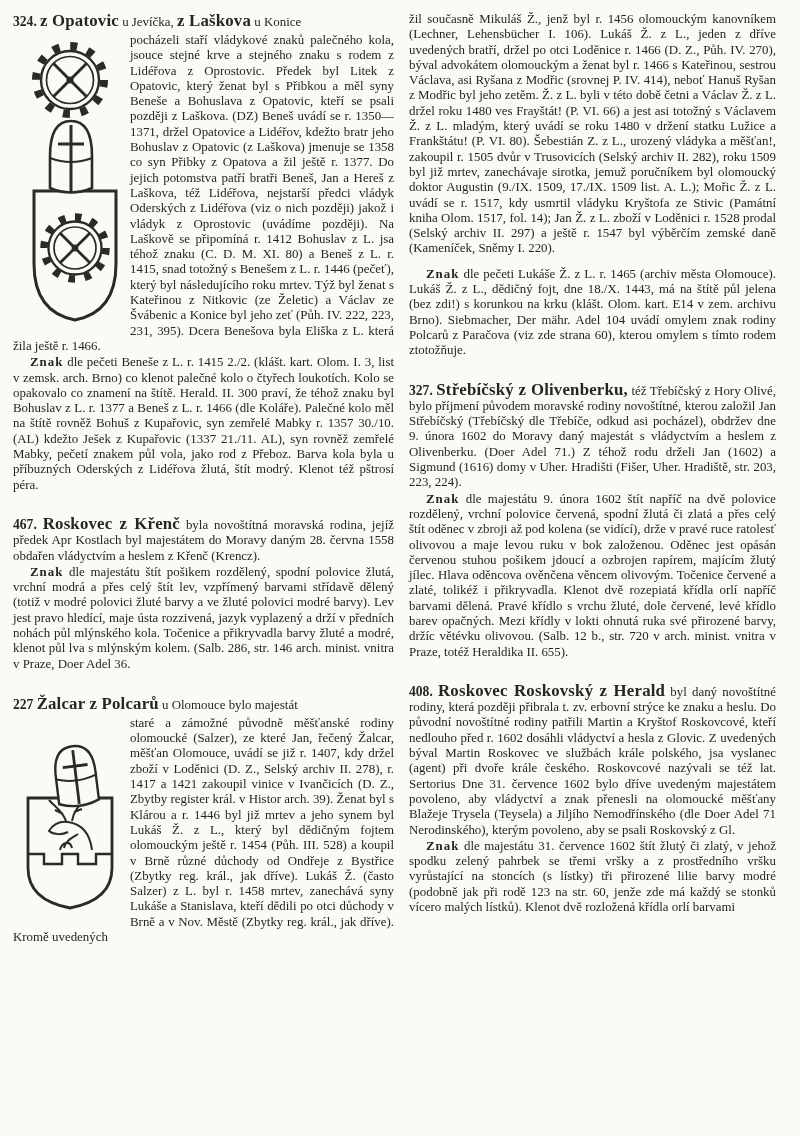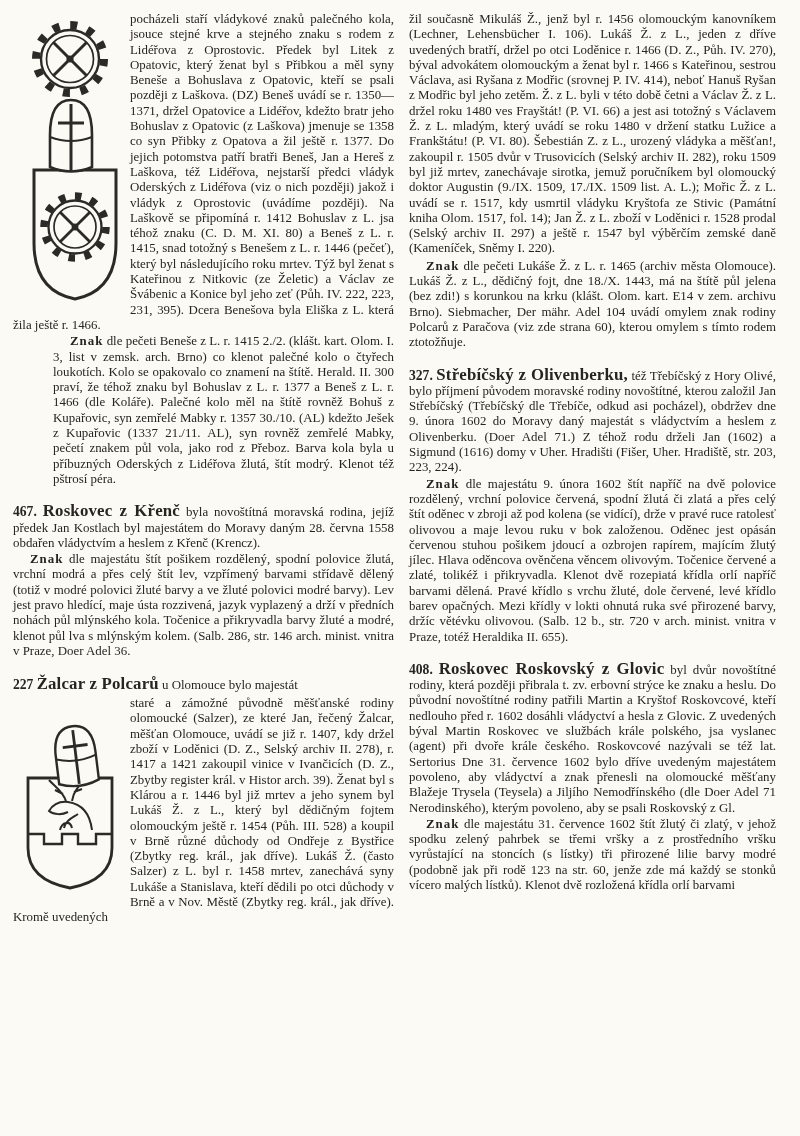--- a/index.html
+++ b/index.html
@@ -22,40 +22,47 @@
     font-size:12.9px;
     line-height:15.3px;
     text-align:justify;
     text-justify:inter-word;
   }
   .head{line-height:19px;margin-bottom:1px;}
   .e-num{font-size:13.6px;font-weight:700;}
   .e-name{font-size:16.8px;font-weight:700;letter-spacing:.2px;line-height:1;}
   .e-reg{font-size:12.9px;}
   .indent{text-indent:17px;margin-top:1px;}
-  .clear{clear:left;margin-left:40px;}
-  .entry{margin-top:16px;clear:both;}
+  .clear{clear:left;}
+  .entry{margin-top:23px;clear:both;}
   .znak-lead{font-weight:700;letter-spacing:1px;}
   .arms{float:left;margin:3px 10px 2px 1px;}
   .arms *{vector-effect:none;}
   .pageno{
     position:absolute;top:1148px;left:0;right:0;
     text-align:center;font-size:17px;font-style:italic;
     letter-spacing:1px;color:#2e2c28;
   }
 </style>
 </head>
 <body>
 
 <div class="page">
   <div class="cols">
 
     <div class="col left">
 
       <div class="entry" style="margin-top:0">
+        <p class="para head">
+          <b class="e-num">324.</b>
+          <b class="e-name">z Opatovic</b>
+          <span class="e-reg">u Jevíčka,</span>
+          <b class="e-name">z Laškova</b>
+          <span class="e-reg">u Konice</span>
+        </p>
         <div>
           <svg class="arms" width="106" height="296" viewBox="0 0 106 296">
 
             <g stroke="#2b2a26" fill="none">
               <circle cx="56" cy="44" r="34" stroke-width="8" stroke-dasharray="7 10.8"></circle>
               <circle cx="56" cy="44" r="29" stroke-width="2.4"></circle>
               <circle cx="56" cy="44" r="23.5" stroke-width="1.7"></circle>
               <path d="M56,44 L72.5,27.5 M56,44 L39.5,27.5 M56,44 L39.5,60.5 M56,44 L72.5,60.5" stroke-width="3"></path>
               <circle cx="56" cy="44" r="3.6" fill="#2b2a26" stroke="none"></circle>
             </g>
@@ -81,21 +88,21 @@
         <p class="para indent clear">
           <b class="znak-lead">Znak</b>
           <span>dle pečeti Beneše z L. r. 1415 2./2. (klášt. kart. Olom. I. 3, list v zemsk. arch. Brno) co klenot palečné kolo o čtyřech loukotích. Kolo se opakovalo co znamení na štítě. Herald. II. 300 praví, že téhož znaku byl Bohuslav z L. r. 1377 a Beneš z L. r. 1466 (dle Koláře). Palečné kolo měl na štítě rovněž Bohuš z Kupařovic, syn zemřelé Mabky r. 1357 30./10. (AL) kdežto Ješek z Kupařovic (1337 21./11. AL), syn rovněž zemřelé Mabky, pečetí znakem půl vola, jako rod z Přeboz. Barva kola byla u příbuzných Oderských z Lidéřova žlutá, štít modrý. Klenot též pštrosí péra.</span>
         </p>
       </div>
 
       <div class="entry">
         <p class="para">
           <b class="e-num">467.</b>
           <b class="e-name">Roskovec z Křenč</b>
-          <span>byla novoštítná moravská rodina, jejíž předek Jan Kostlach byl majestátem do Moravy daným 28. června 1558 obdařen vládyctvím a heslem z Křenč (Krencz).</span>
+          <span>byla novoštítná moravská rodina, jejíž předek Apr Kostlach byl majestátem do Moravy daným 28. června 1558 obdařen vládyctvím a heslem z Křenč (Krencz).</span>
         </p>
         <p class="para indent">
           <b class="znak-lead">Znak</b>
           <span>dle majestátu štít pošikem rozdělený, spodní polovice žlutá, vrchní modrá a přes celý štít lev, vzpřímený barvami střídavě dělený (totiž v modré polovici žluté barvy a ve žluté polovici modré barvy). Lev jest pravo hledící, maje ústa rozzivená, jazyk vyplazený a drží v předních nohách půl mlýnského kola. Točenice a přikryvadla barvy žluté a modré, klenot půl lva s mlýnským kolem. (Salb. 286, str. 146 arch. minist. vnitra v Praze, Doer Adel 36.</span>
         </p>
       </div>
 
       <div class="entry">
         <p class="para head">
           <b class="e-num">227</b>
@@ -128,43 +135,43 @@
           <p class="para"><span>staré a zámožné původně měšťanské rodiny olomoucké (Salzer), ze které Jan, řečený Žalcar, měšťan Olomouce, uvádí se již r. 1407, kdy držel zboží v Loděnici (D. Z., Selský archiv II. 278), r. 1417 a 1421 zakoupil vinice v Ivančicích (D. Z., Zbytby register král. v Histor arch. 39). Ženat byl s Klárou a r. 1446 byl již mrtev a jeho synem byl Lukáš Ž. z L., který byl dědičným fojtem olomouckým ještě r. 1454 (Půh. III. 528) a koupil v Brně různé důchody od Ondřeje z Bystřice (Zbytky reg. král., jak dříve). Lukáš Ž. (často Salzer) z L. byl r. 1458 mrtev, zanechává syny Lukáše a Stanislava, kteří dědili po otci důchody v Brně a v Nov. Městě (Zbytky reg. král., jak dříve). Kromě uvedených</span></p>
         </div>
       </div>
 
     </div>
 
     <div class="col right">
 
       <p class="para"><span>žil současně Mikuláš Ž., jenž byl r. 1456 olomouckým kanovníkem (Lechner, Lehensbücher I. 106). Lukáš Ž. z L., jeden z dříve uvedených bratří, držel po otci Loděnice r. 1466 (D. Z., Půh. IV. 270), býval advokátem olomouckým a ženat byl r. 1466 s Kateřinou, sestrou Václava, asi Ryšana z Modřic (srovnej P. IV. 414), neboť Hanuš Ryšan z Modřic byl jeho zetěm. Ž. z L. byli v této době četni a Václav Ž. z L. držel roku 1480 ves Frayštát! (P. VI. 66) a jest asi totožný s Václavem Ž. z L. mladým, který uvádí se roku 1480 v držení statku Lužice a Frankštátu! (P. VI. 80). Šebestián Z. z L., urozený vládyka a měšťan!, zakoupil r. 1505 dvůr v Trusovicích (Selský archiv II. 282), roku 1509 byl již mrtev, zanechávaje sirotka, jemuž poručníkem byl olomoucký doktor Augustin (9./IX. 1509, 17./IX. 1509 list. A. L.); Mořic Ž. z L. uvádí se r. 1517, kdy usmrtil vládyku Kryštofa ze Stivic (Památní kniha Olom. 1517, fol. 14); Jan Ž. z L. zboží v Loděnici r. 1528 prodal (Selský archiv II. 297) a ještě r. 1547 byl výběrčím zemské daně (Kameníček, Sněmy I. 220).</span></p>
 
-      <p class="para indent" style="margin-top:2px">
+      <p class="para indent" style="margin-top:10px">
         <b class="znak-lead">Znak</b>
         <span>dle pečeti Lukáše Ž. z L. r. 1465 (archiv města Olomouce). Lukáš Ž. z L., dědičný fojt, dne 18./X. 1443, má na štítě půl jelena (bez zdi!) s korunkou na krku (klášt. Olom. kart. E14 v zem. archivu Brno). Siebmacher, Der mähr. Adel 104 uvádí omylem znak rodiny Polcarů z Paračova (viz zde strana 60), kterou omylem s tímto rodem ztotožňuje.</span>
       </p>
 
       <div class="entry">
         <p class="para">
           <b class="e-num">327.</b>
           <b class="e-name">Střebíčský z Olivenberku,</b>
           <span class="e-reg">též Třebíčský</span>
           <span>z Hory Olivé, bylo příjmení původem moravské rodiny novoštítné, kterou založil Jan Střebíčský (Třebíčský dle Třebíče, odkud asi pocházel), obdržev dne 9. února 1602 do Moravy daný majestát s vládyctvím a heslem z Olivenberku. (Doer Adel 71.) Z téhož rodu drželi Jan (1602) a Sigmund (1616) domy v Uher. Hradišti (Fišer, Uher. Hradiště, str. 203, 223, 224).</span>
         </p>
         <p class="para indent">
           <b class="znak-lead">Znak</b>
           <span>dle majestátu 9. února 1602 štít napříč na dvě polovice rozdělený, vrchní polovice červená, spodní žlutá či zlatá a přes celý štít oděnec v zbroji až pod kolena (se vidící), drže v pravé ruce ratolesť olivovou a maje levou ruku v bok založenou. Oděnec jest opásán červenou stuhou pošikem jdoucí a ozbrojen rapírem, majícím žlutý jílec. Hlava oděncova ověnčena věncem olivovým. Točenice červené a zlaté, tolikéž i přikryvadla. Klenot dvě rozepiatá křídla orlí napříč barvami dělená. Pravé křídlo s vrchu žluté, dole červené, levé křídlo barev opačných. Mezi křídly v lokti ohnutá ruka své přirozené barvy, držíc větévku olivovou. (Salb. 12 b., str. 720 v arch. minist. vnitra v Praze, totéž Heraldika II. 655).</span>
         </p>
       </div>
 
       <div class="entry">
         <p class="para">
           <b class="e-num">408.</b>
-          <b class="e-name">Roskovec Roskovský z Glovic</b>
-          <span class="e-reg">byl dvůr</span>
+          <b class="e-name">Roskovec Roskovský z Herald</b>
+          <span class="e-reg">byl daný</span>
           <span>novoštítné rodiny, která později přibrala t. zv. erbovní strýce ke znaku a heslu. Do původní novoštítné rodiny patřili Martin a Kryštof Roskovcové, kteří nedlouho před r. 1602 dosáhli vládyctví a hesla z Glovic. Z uvedených býval Martin Roskovec ve službách krále polského, jsa vyslanec (agent) při dvoře krále českého. Roskovcové nazývali se též lat. Sertorius Dne 31. července 1602 bylo dříve uvedeným majestátem povoleno, aby vládyctví a znak přenesli na olomoucké měšťany Blažeje Trysela (Teysela) a Jiljího Nemodřínského (dle Doer Adel 71 Nerodinského), kterým povoleno, aby se psali Roskovský z Gl.</span>
         </p>
         <p class="para indent">
           <b class="znak-lead">Znak</b>
           <span>dle majestátu 31. července 1602 štít žlutý či zlatý, v jehož spodku zelený pahrbek se třemi vršky a z prostředního vršku vyrůstající na stoncích (s lístky) tři přirozené lilie barvy modré (podobně jak při rodě 123 na str. 60, jenže zde má každý se stonků vícero malých lístků). Klenot dvě rozložená křídla orlí barvami</span>
         </p>
       </div>
 
     </div>
   </div>

